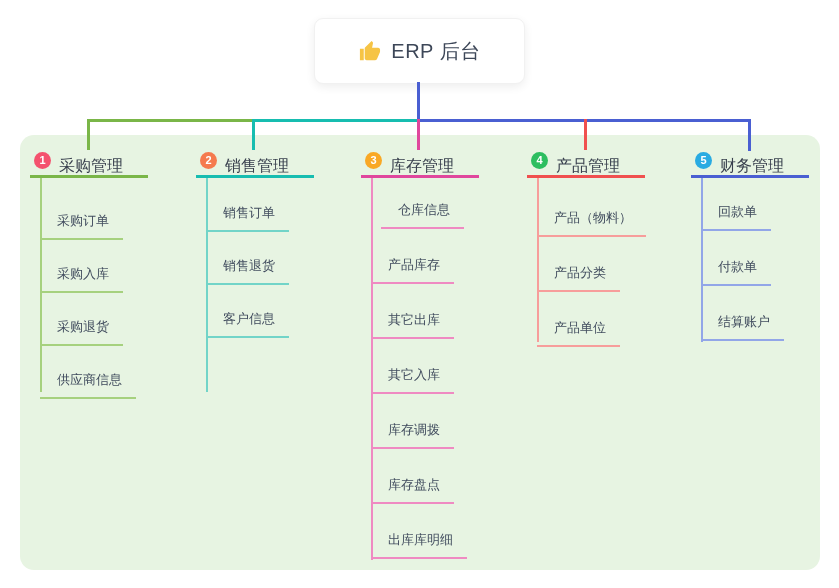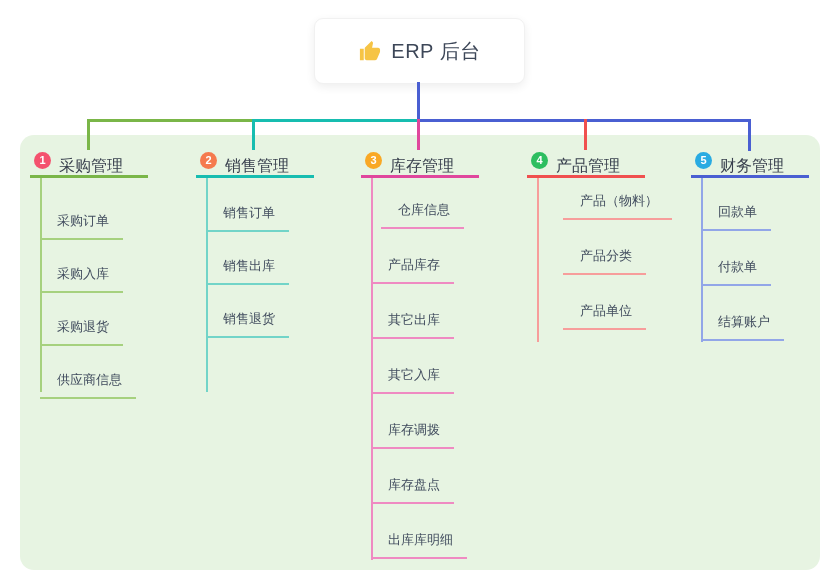--- a/index.html
+++ b/index.html
@@ -82,24 +82,24 @@
   <div class="branch-title" style="left: 196px; border-bottom-color: rgb(23, 189, 176);">
     <span class="badge" style="background-color: rgb(245, 122, 78);">2</span>
     <span class="branch-label">销售管理</span>
   </div>
   <div class="trunk" style="left: 206px; top: 178px; height: 214px; background-color: rgb(114, 212, 200);"></div>
   <div class="items" style="left:206px;top:178px;">
     <div class="item-row" style="height:54px;">
         <span class="item" style="border-bottom-color: rgb(114, 212, 200);">销售订单</span>
       </div>
     <div class="item-row" style="height:53px;">
-        <span class="item" style="border-bottom-color: rgb(114, 212, 200);">销售出库</span>
+        <span class="item" style="border-bottom-color: rgb(114, 212, 200);">销售退货</span>
       </div>
     <div class="item-row" style="height:53px;">
-        <span class="item" style="border-bottom-color: rgb(114, 212, 200);">销售退货</span>
+        <span class="item" style="border-bottom-color: rgb(114, 212, 200);">客户信息</span>
       </div>
   </div>
 
   <div class="branch-title" style="left: 361px; border-bottom-color: rgb(224, 71, 157);">
     <span class="badge" style="background-color: rgb(249, 168, 37);">3</span>
     <span class="branch-label">库存管理</span>
   </div>
   <div class="trunk" style="left: 371px; top: 178px; height: 382px; background-color: rgb(239, 138, 194);"></div>
   <div class="items" style="left:371px;top:178px;">
     <div class="item-row" style="height:51px;margin-left:10px;">
@@ -123,21 +123,21 @@
     <div class="item-row" style="height:55px;">
         <span class="item" style="border-bottom-color: rgb(239, 138, 194);">出库库明细</span>
       </div>
   </div>
 
   <div class="branch-title" style="left: 527px; border-bottom-color: rgb(240, 80, 79);">
     <span class="badge" style="background-color: rgb(45, 190, 96);">4</span>
     <span class="branch-label">产品管理</span>
   </div>
   <div class="trunk" style="left: 537px; top: 178px; height: 164px; background-color: rgb(247, 157, 155);"></div>
-  <div class="items" style="left:537px;top:167px;padding-left:26px;">
+  <div class="items" style="left:537px;top:184px;">
     <div class="item-row" style="height:53px;">
         <span class="item" style="border-bottom-color: rgb(247, 157, 155);">产品（物料）</span>
       </div>
     <div class="item-row" style="height:55px;">
         <span class="item" style="border-bottom-color: rgb(247, 157, 155);">产品分类</span>
       </div>
     <div class="item-row" style="height:55px;">
         <span class="item" style="border-bottom-color: rgb(247, 157, 155);">产品单位</span>
       </div>
   </div>

